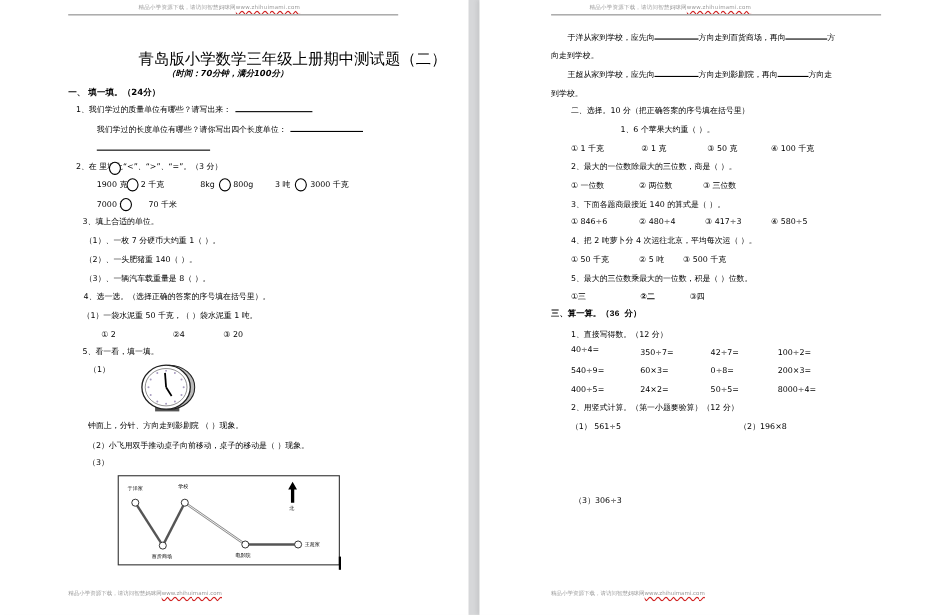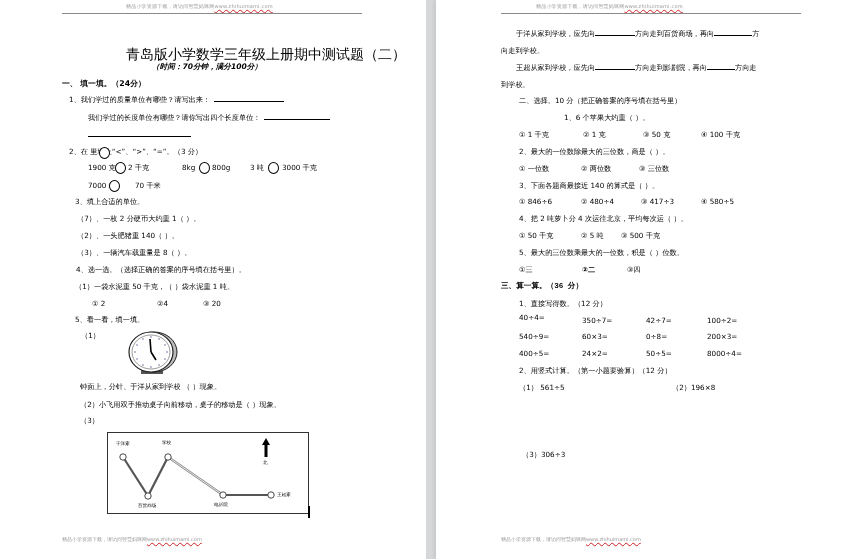--- a/index.html
+++ b/index.html
@@ -66,21 +66,21 @@
 
     <div class="t" style="left:250px;top:164px;">3 吨</div>
     <div class="circle" style="left:268px;top:162px;"></div>
     <div class="t" style="left:282px;top:164px;">3000 千克</div>
 
     <div class="t" style="left:88px;top:182px;">7000 米</div>
     <div class="circle" style="left:109px;top:180px;"></div>
     <div class="t" style="left:135px;top:182px;">70 千米</div>
 
     <div class="t" style="left:75px;top:198px;">3、填上合适的单位。</div>
-    <div class="t" style="left:77px;top:215px;">（7）、一枚 2 分硬币大约重 1（        ）。</div>
+    <div class="t" style="left:77px;top:215px;">（1）、一枚 7 分硬币大约重 1（        ）。</div>
     <div class="t" style="left:77px;top:232px;">（2）、一头肥猪重 140（        ）。</div>
     <div class="t" style="left:77px;top:249px;">（3）、一辆汽车载重量是 8（      ）。</div>
 
     <div class="t" style="left:76px;top:266px;">4、选一选。（选择正确的答案的序号填在括号里）。</div>
     <div class="t" style="left:75px;top:283px;">（1）一袋水泥重 50 千克，（        ）袋水泥重 1 吨。</div>
     <div class="t" style="left:92px;top:300px;">① 2</div>
     <div class="t" style="left:157px;top:300px;">②4</div>
     <div class="t" style="left:203px;top:300px;">③ 20</div>
 
     <div class="t" style="left:75px;top:316px;">5、看一看，填一填。</div>
@@ -102,21 +102,21 @@
           <circle cx="17" cy="36" r="0.9"></circle>
           <circle cx="11" cy="30" r="0.9"></circle>
         <circle cx="9" cy="23" r="0.9"></circle>
           <circle cx="11" cy="16" r="0.9"></circle>
           <circle cx="17" cy="10" r="0.9"></circle>
       </g>
       <line x1="25" y1="23" x2="24" y2="10" stroke="#000" stroke-width="1.6"></line>
       <line x1="25" y1="23" x2="30" y2="31" stroke="#000" stroke-width="1.6"></line>
     </svg>
 
-    <div class="t" style="left:80px;top:383px;">钟面上，分针、于洋从家到学校  （          ）现象。</div>
+    <div class="t" style="left:80px;top:383px;">钟面上，分针、方向走到影剧院  （          ）现象。</div>
     <div class="t" style="left:80px;top:401px;">（2）小飞用双手推动桌子向前移动，桌子的移动是（        ）现象。</div>
     <div class="t" style="left:80px;top:417px;">（3）</div>
 
     <div class="map">
       <svg width="202" height="82" viewBox="0 0 202 82" style="position:absolute;left:0;top:0;">
         <g stroke="#555" stroke-width="2.2" fill="none">
           <line x1="15" y1="24" x2="40" y2="63"></line>
           <line x1="40" y1="63" x2="60" y2="24"></line>
           <line x1="115" y1="62" x2="163" y2="62"></line>
         </g>

